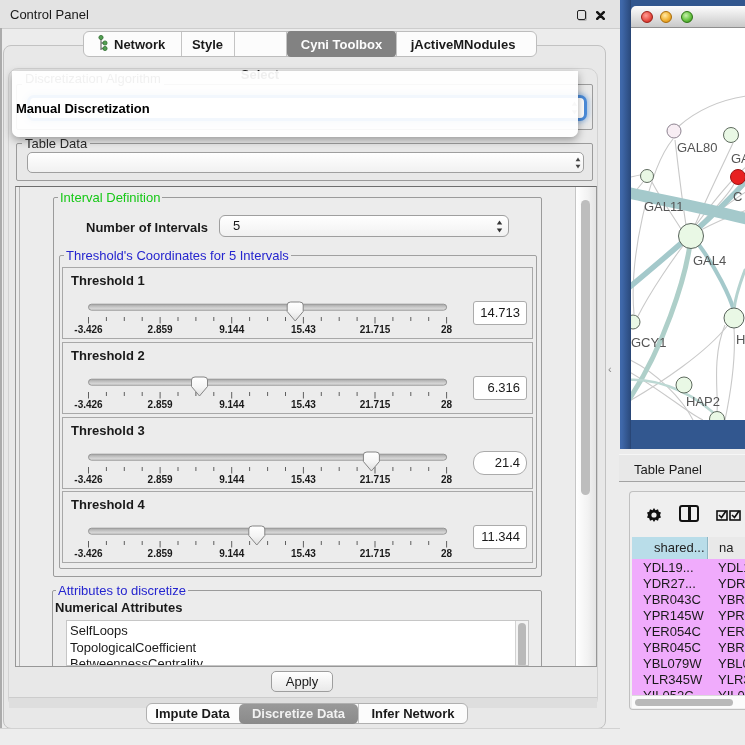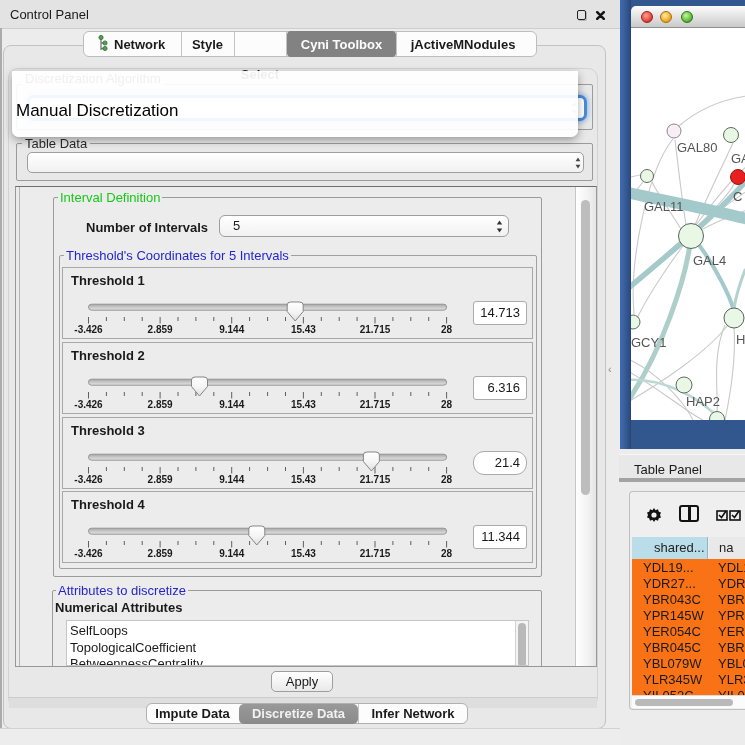--- a/index.html
+++ b/index.html
@@ -265,21 +265,21 @@
     <text x="13" y="183">GAL11</text>
     <text x="102" y="173">C</text>
     <text x="62" y="237">GAL4</text>
     <text x="0" y="319">GCY1</text>
     <text x="105" y="316">H</text>
     <text x="55" y="378">HAP2</text>
   </g>
 </svg>
 </div>
 
-<div class="abs" style="left:619px;top:454px;width:126px;height:28px;background:#e8e8e8;border-top:1px solid #f6f6f6;border-bottom:4px solid #a3a3a3;box-sizing:border-box;">
+<div class="abs" style="left:619px;top:454px;width:126px;height:28px;background:#e8e8e8;border-top:1px solid #f6f6f6;border-bottom:1px solid #a3a3a3;box-sizing:border-box;">
   <div class="abs" style="left:15px;top:7px;">Table Panel</div>
 </div>
 <div class="abs" style="left:629px;top:491px;width:116px;height:219px;background:#efefef;border:1px solid #c0c0c0;border-radius:4px 0 0 4px;border-right:none;box-sizing:border-box;overflow:hidden;">
 
   <svg class="abs" style="left:16px;top:15px;" width="16" height="16" viewBox="0 0 16 16">
     <path d="M8,1 L9.5,3.2 L12,2.2 L12.8,4.8 L15,5.5 L14,8 L15,10.5 L12.8,11.2 L12,13.8 L9.5,12.8 L8,15 L6.5,12.8 L4,13.8 L3.2,11.2 L1,10.5 L2,8 L1,5.5 L3.2,4.8 L4,2.2 L6.5,3.2 Z" fill="#111"></path>
     <circle cx="8" cy="8" r="2.6" fill="#efefef"></circle>
   </svg>
   <div class="abs" style="left:49px;top:13px;width:20px;height:17px;border:2.5px solid #111;border-radius:3px;box-sizing:border-box;"></div>
   <div class="abs" style="left:58px;top:13px;width:2.5px;height:17px;background:#111;"></div>
@@ -292,21 +292,21 @@
     <path d="M3,5 L5.5,7.5 L10,1" stroke="#111" stroke-width="1.6" fill="none"></path>
   </svg>
 
   <div class="abs" style="left:2px;top:45px;width:76px;height:22px;background:#b9dde9;border-right:1px solid #8fb6c4;box-sizing:border-box;">
     <div style="margin-top:3px;margin-left:22px;color:#222;">shared...</div>
   </div>
   <div class="abs" style="left:79px;top:45px;width:37px;height:22px;background:#e9e9e9;">
     <div style="margin-top:3px;margin-left:10px;color:#222;">na</div>
   </div>
 
-  <div class="abs" style="left:2px;top:67px;width:114px;height:136px;background:#f97316;overflow:hidden;font-size:13px;">
+  <div class="abs" style="left:2px;top:67px;width:114px;height:136px;background:#f0abfc;overflow:hidden;font-size:13px;">
     <div class="abs" style="left:11px;top:1px;">YDL19...</div>
       <div class="abs" style="left:86px;top:1px;">YDL19...</div>
     <div class="abs" style="left:11px;top:17px;">YDR27...</div>
       <div class="abs" style="left:86px;top:17px;">YDR27...</div>
     <div class="abs" style="left:11px;top:33px;">YBR043C</div>
       <div class="abs" style="left:86px;top:33px;">YBR043C</div>
     <div class="abs" style="left:11px;top:49px;">YPR145W</div>
       <div class="abs" style="left:86px;top:49px;">YPR145W</div>
     <div class="abs" style="left:11px;top:65px;">YER054C</div>
       <div class="abs" style="left:86px;top:65px;">YER054C</div>
@@ -319,14 +319,14 @@
     <div class="abs" style="left:11px;top:129px;">YIL052C</div>
       <div class="abs" style="left:86px;top:129px;">YIL052C</div>
   </div>
 
   <div class="abs" style="left:2px;top:203px;width:114px;height:13px;background:#fbfbfb;border-top:1px solid #dadada;box-sizing:border-box;">
     <div class="abs" style="left:3px;top:2.5px;width:98px;height:7.5px;background:#b9b9b9;border-radius:4px;"></div>
   </div>
 </div>
 
 <div class="abs" style="left:12px;top:71px;width:566px;height:66px;background:rgba(255,255,255,0.93);border-radius:0 0 7px 7px;box-shadow:0 3px 8px rgba(0,0,0,0.35);z-index:50;">
-  <div class="abs" style="left:4px;top:30px;font-weight:normal;color:#000;font-size:17px;">Manual Discretization</div>
+  <div class="abs" style="left:4px;top:30px;font-weight:bold;color:#000;font-size:13px;">Manual Discretization</div>
 </div>
 
 </body></html>

